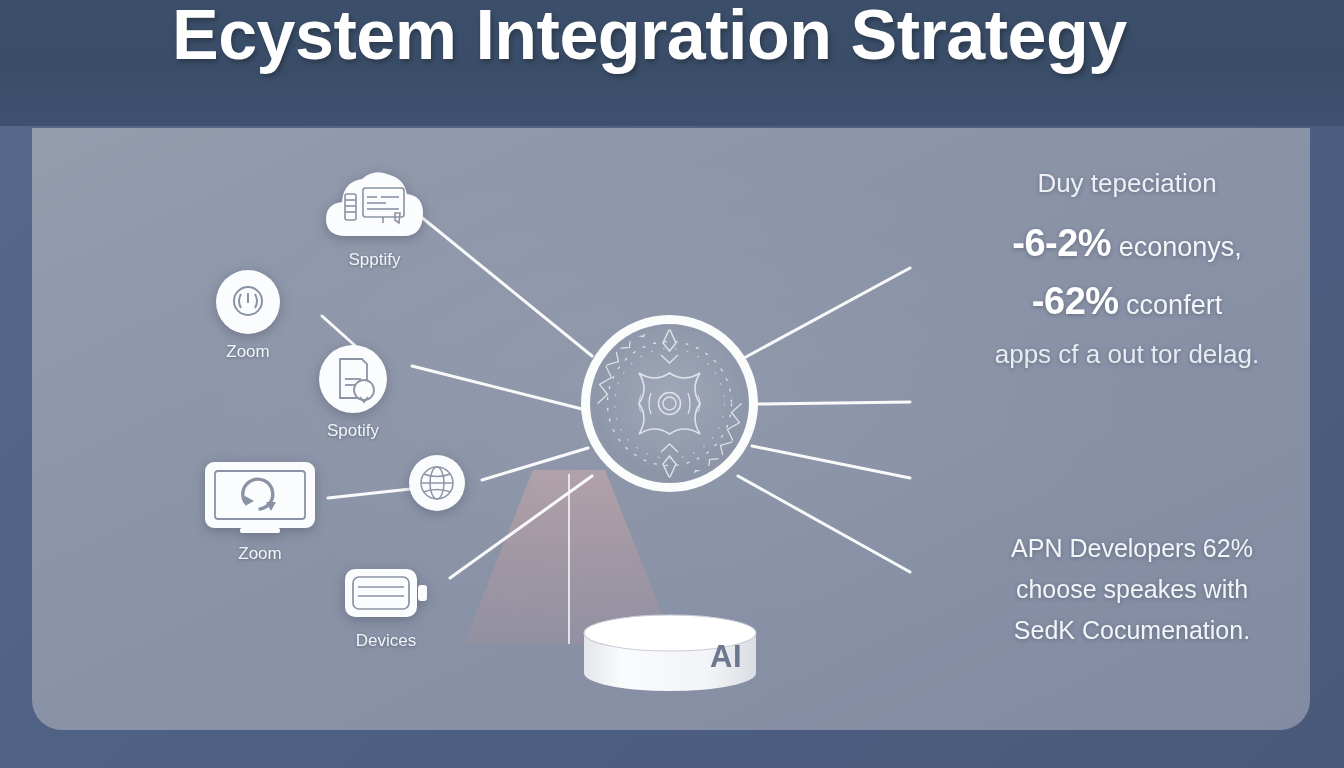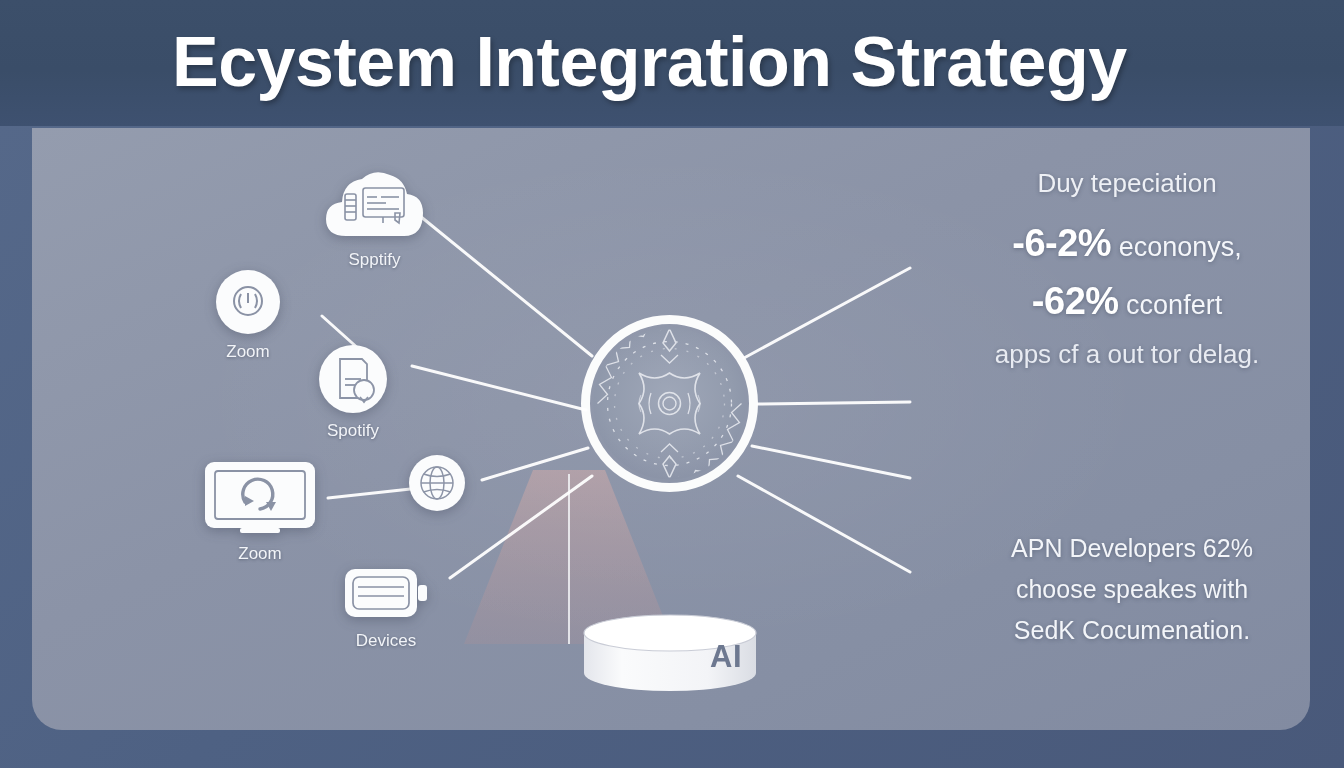--- a/index.html
+++ b/index.html
@@ -13,21 +13,21 @@
     position: relative;
   }
 
   
   .header {
     position: absolute;
     left: 0; top: 0;
     width: 1344px; height: 126px;
     background: linear-gradient(180deg, #3c4f6a 0%, #3a4d68 55%, #3e5170 100%);
     display: flex;
-    align-items: center;
+    align-items: flex-start;
   }
   .header-title {
     margin-left: 172px;
     font-size: 70px;
     line-height: 1.02;
     font-weight: 700;
     letter-spacing: -0.5px;
     color: #ffffff;
     text-shadow: 2px 3px 5px rgba(0,0,0,0.28);
     white-space: nowrap;

